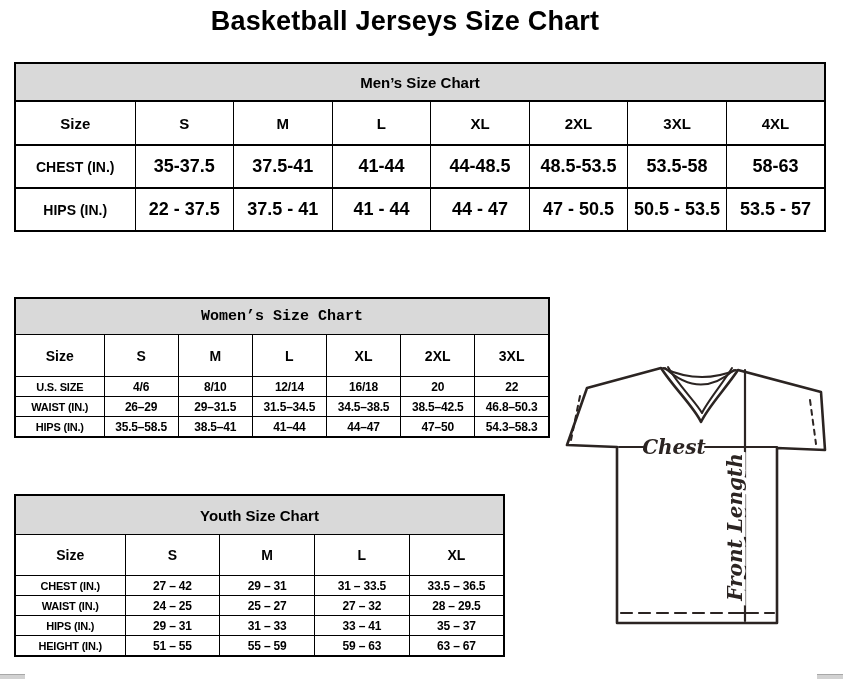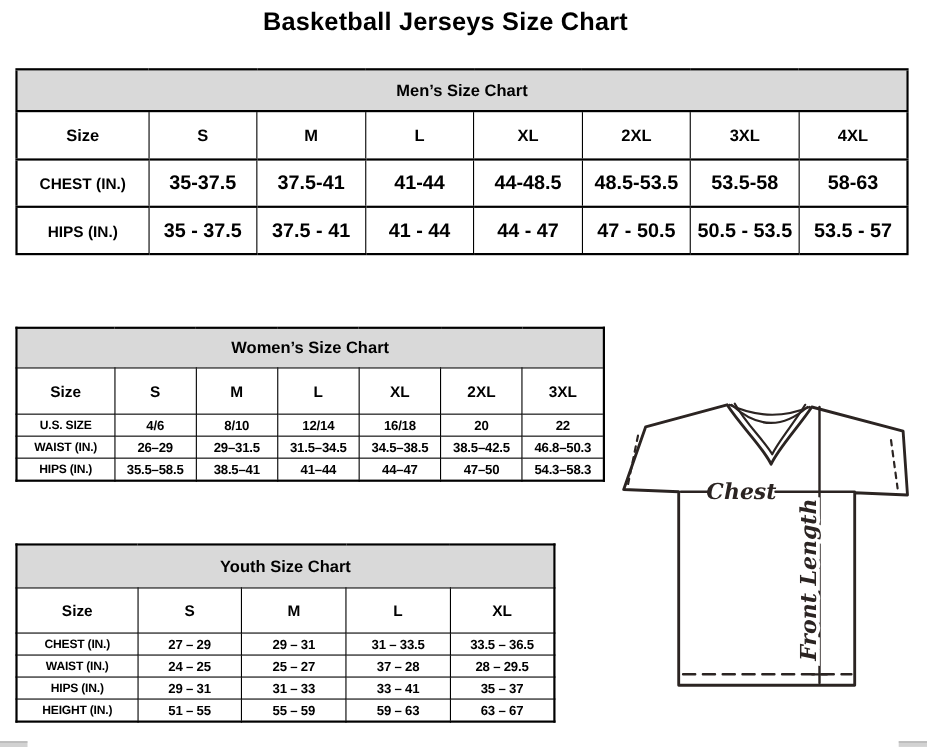--- a/index.html
+++ b/index.html
@@ -1,35 +1,35 @@
 <!DOCTYPE html>
 <html><head>
 <meta charset="utf-8">
 <style>
   html,body{margin:0;padding:0;background:#ffffff;}
   #page{position:relative;width:843px;height:679px;background:#ffffff;overflow:hidden;
         font-family:"Liberation Sans",sans-serif;color:#000;}
   .page-title{position:absolute;top:6px;left:0;width:810px;text-align:center;
-              font-size:23px;font-weight:bold;letter-spacing:0.2px;}
+              font-size:27px;font-weight:bold;letter-spacing:0.2px;}
 
   table.sizes{position:absolute;border-collapse:collapse;table-layout:fixed;
               border:2px solid #000;background:#fff;}
   table.sizes td{border:1px solid #000;text-align:center;vertical-align:middle;
                  font-weight:bold;padding:0 2px;overflow:hidden;}
   table.sizes tr.title-row td{background:#d9d9d9;font-size:15px;}
   
   table.men{left:14px;top:62px;width:812px;padding-left:28px;}
   table.men td{border-top-width:2px;border-bottom-width:2px;}
   table.men tr.title-row td{height:36px;}
   table.men tr.head-row td{height:42px;font-size:15px;}
   table.men tr.data-row td{height:41px;font-size:18px;}
   table.men tr.data-row td.lbl{font-size:14px;}
   
   table.women{left:14px;top:297px;width:536px;}
-  table.women tr.title-row td{height:35px;}
+  table.women tr.title-row td{height:35px;font-family:Liberation Mono, monospace;}
   table.women tr.head-row td{height:41px;font-size:14px;}
   table.women tr.data-row td{height:19px;font-size:12px;letter-spacing:-0.2px;}
   table.women tr.data-row td.lbl{font-size:11px;}
   
   table.youth{left:14px;top:494px;width:491px;}
   table.youth tr.title-row td{height:38px;}
   table.youth tr.head-row td{height:40px;font-size:14px;}
   table.youth tr.data-row td{height:19px;font-size:12px;letter-spacing:-0.2px;}
   table.youth tr.data-row td.lbl{font-size:11px;}
 
@@ -77,21 +77,21 @@
       <td>35-37.5</td>
       <td>37.5-41</td>
       <td>41-44</td>
       <td>44-48.5</td>
       <td>48.5-53.5</td>
       <td>53.5-58</td>
       <td>58-63</td>
     </tr>
     <tr class="data-row">
       <td class="lbl">HIPS (IN.)</td>
-      <td>35 - 37.5</td>
+      <td>22 - 37.5</td>
       <td>37.5 - 41</td>
       <td>41 - 44</td>
       <td>44 - 47</td>
       <td>47 - 50.5</td>
       <td>50.5 - 53.5</td>
       <td>53.5 - 57</td>
     </tr>
   </tbody>
     </table>
 
@@ -162,30 +162,30 @@
     </tr>
     <tr class="head-row">
       <td class="lbl">Size</td>
       <td>S</td>
       <td>M</td>
       <td>L</td>
       <td>XL</td>
     </tr>
     <tr class="data-row">
       <td class="lbl">CHEST (IN.)</td>
-      <td>27 – 29</td>
+      <td>27 – 42</td>
       <td>29 – 31</td>
       <td>31 – 33.5</td>
       <td>33.5 – 36.5</td>
     </tr>
     <tr class="data-row">
       <td class="lbl">WAIST (IN.)</td>
       <td>24 – 25</td>
       <td>25 – 27</td>
-      <td>37 – 28</td>
+      <td>27 – 32</td>
       <td>28 – 29.5</td>
     </tr>
     <tr class="data-row">
       <td class="lbl">HIPS (IN.)</td>
       <td>29 – 31</td>
       <td>31 – 33</td>
       <td>33 – 41</td>
       <td>35 – 37</td>
     </tr>
     <tr class="data-row">

